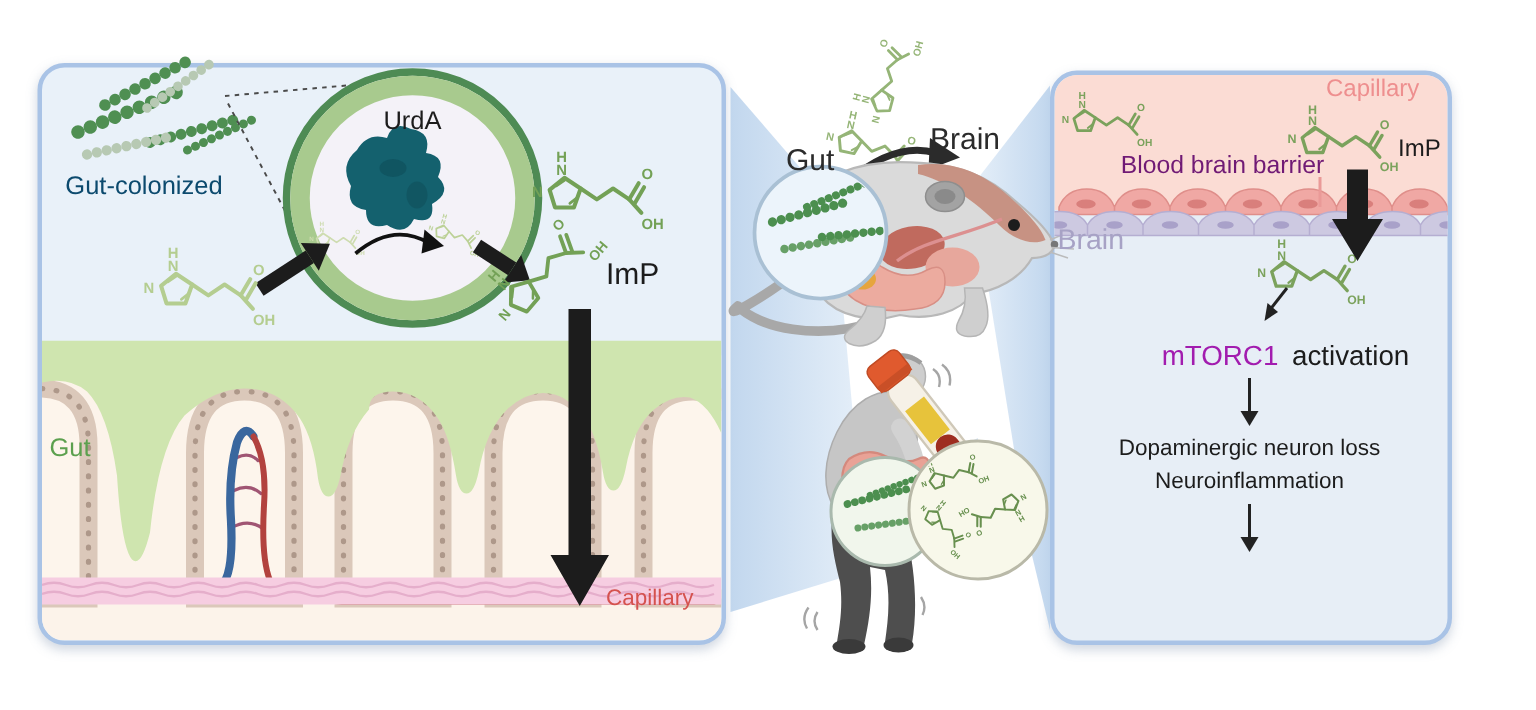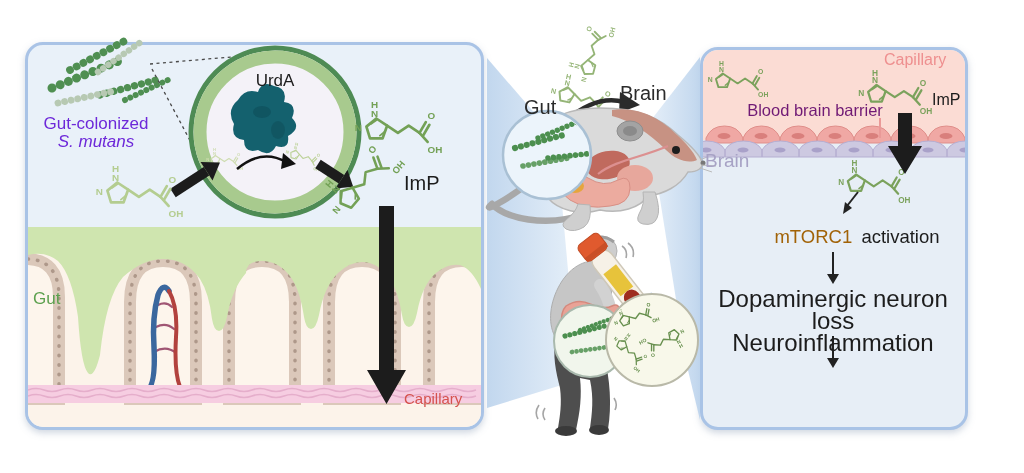--- a/index.html
+++ b/index.html
@@ -285,38 +285,37 @@
     <g>
       <line x1="833" y1="252" x2="833" y2="276" stroke="#222222" stroke-width="2"></line>
       <polygon points="827,274 839,274 833,284" fill="#222222"></polygon>
     </g>
     <g>
       <line x1="833" y1="336" x2="833" y2="360" stroke="#222222" stroke-width="2"></line>
       <polygon points="827,358 839,358 833,368" fill="#222222"></polygon>
     </g>
   </svg>
 
-  <div class="txt ctr b" style="left:30px;top:115px;width:132px;font-size:17px;color:#6d28d9;line-height:18px;">
+  <div class="txt ctr b" style="left:30px;top:115px;width:132px;font-size:17px;color:#0c4a6e;line-height:18px;">
     <div>Gut-colonized</div>
-    <div style="font-style:italic;">S. mutans</div>
   </div>
   <div class="txt b ctr" style="left:235px;top:71px;width:80px;font-size:17px;">UrdA</div>
   <div class="txt b" style="left:404px;top:172px;font-size:20px;">ImP</div>
   <div class="txt" style="left:33px;top:289px;font-size:17px;color:#5ca04e;">Gut</div>
   <div class="txt" style="left:404px;top:390px;font-size:15px;color:#d5524e;">Capillary</div>
 
   <div class="txt" style="left:524px;top:96px;font-size:20px;color:#2b2b2b;">Gut</div>
   <div class="txt" style="left:620px;top:82px;font-size:20px;color:#2b2b2b;">Brain</div>
 
   <div class="txt" style="left:884px;top:51px;font-size:16px;color:#ee8f8f;">Capillary</div>
   <div class="txt b ctr" style="left:712px;top:101px;width:206px;font-size:16.5px;color:#701a75;">Blood brain barrier</div>
   <div class="txt b" style="left:932px;top:91px;font-size:16px;">ImP</div>
   <div class="txt" style="left:705px;top:150px;font-size:19px;color:#a7a2c5;">Brain</div>
   <div class="txt b ctr" style="left:700px;top:226px;width:266px;font-size:18.5px;">
-    <span style="color:#a16207;margin-left:48px;">mTORC1</span>
+    <span style="color:#a21caf;margin-left:48px;">mTORC1</span>
     <span style="margin-left:4px;text-align:right;">activation</span>
   </div>
-  <div class="txt b ctr" style="left:700px;top:288px;width:266px;font-size:24px;line-height:22px;">
+  <div class="txt b ctr" style="left:700px;top:288px;width:266px;font-size:15px;line-height:22px;">
     <div>Dopaminergic neuron loss</div>
     <div>Neuroinflammation</div>
   </div>
 
 </div>
 
 </body></html>

